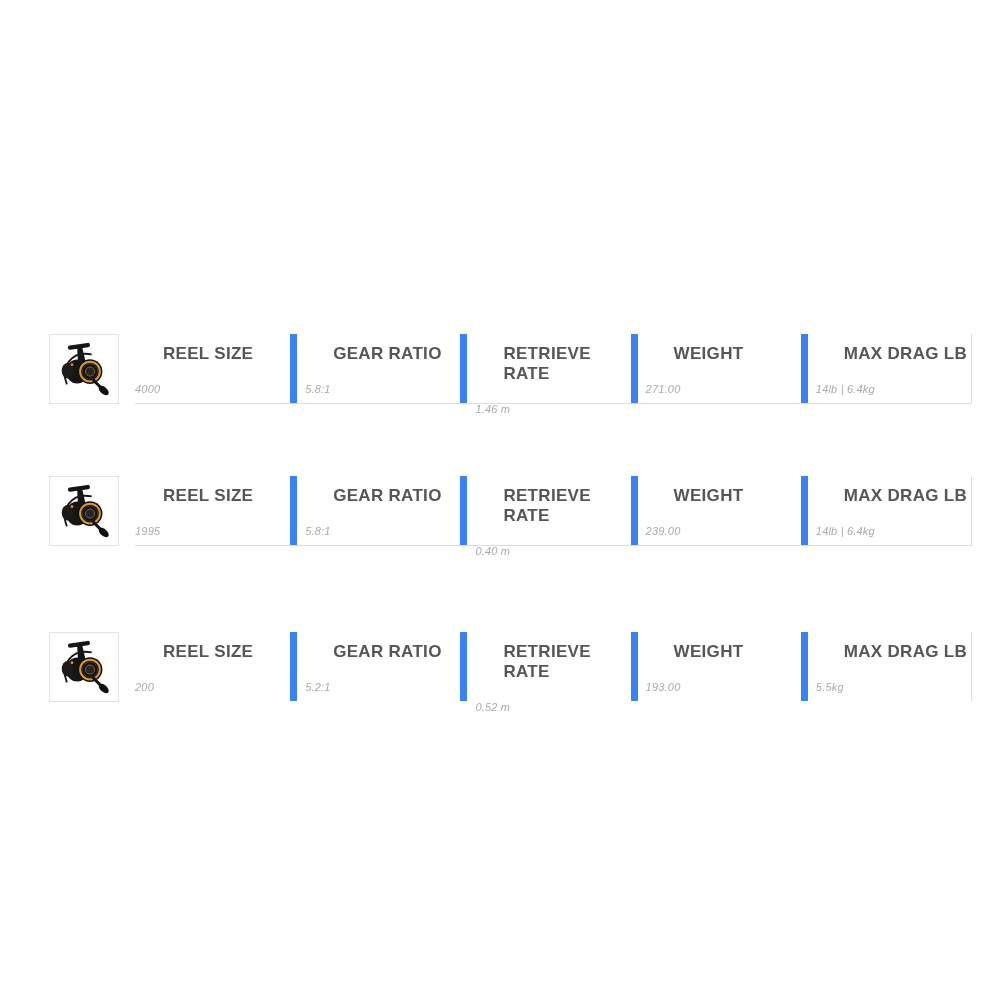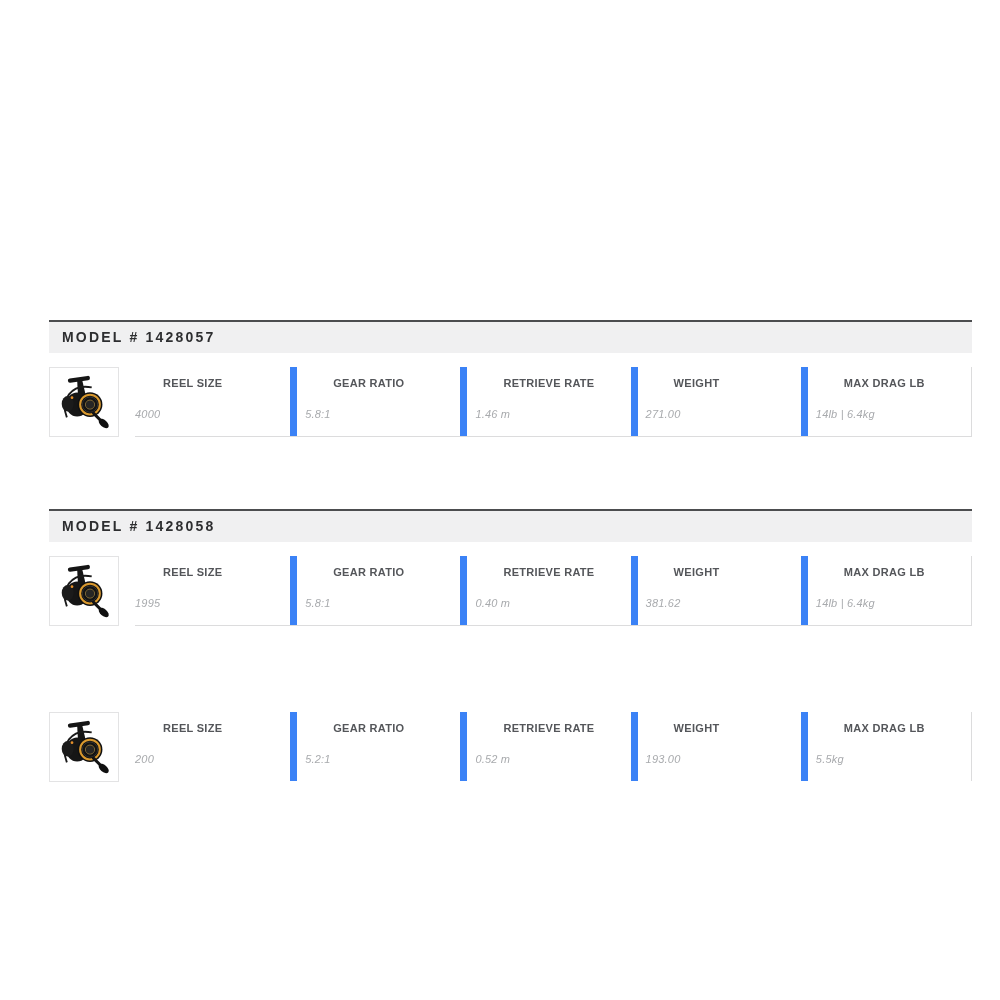--- a/index.html
+++ b/index.html
@@ -75,42 +75,41 @@
     flex: 1;
     border-left: 7px solid #3b82f6;
     padding: 10px 0 0 8px;
     box-sizing: border-box;
   }
   .spec-cell.first {
     border-left: none;
     padding-left: 0;
   }
   .spec-label {
-    font-size: 11px;
+    font-size: 17px;
     font-weight: bold;
     color: #54565a;
     letter-spacing: 0.3px;
     padding-left: 28px;
   }
   .spec-value {
     font-size: 11px;
     color: #a8aaad;
     margin-top: 19px;
     letter-spacing: 0.2px;
     font-style: italic;
   }
 </style>
 </head>
 <body>
 
 <div class="page">
   <div class="spec-content">
 
     <section class="spec-section">
-      <div class="model-header">MODEL # 1428057</div>
       <div class="spec-row">
         <div class="product-image-box">
           <svg width="60" height="60" viewBox="0 0 70 70">
             <rect x="16" y="6" width="26" height="5" rx="2.5" transform="rotate(-8 29 8)" fill="#151515"></rect>
             <path d="M27 10 L33 10 L37 27 L28 27 Z" fill="#151515"></path>
             <path d="M44 18 C 20 13, 7 33, 15 53" stroke="#1a1a1a" stroke-width="2.2" fill="none"></path>
             <ellipse cx="27" cy="38" rx="13" ry="14" fill="#161616"></ellipse>
             <ellipse cx="16" cy="37" rx="7" ry="9" fill="#1b1b1b"></ellipse>
             <circle cx="42" cy="38" r="14.5" fill="#101010"></circle>
             <circle cx="42" cy="38" r="11.5" fill="none" stroke="#d8982e" stroke-width="2.4"></circle>
@@ -142,21 +141,20 @@
           </div>
           <div class="spec-cell">
             <div class="spec-label">MAX DRAG LB</div>
             <div class="spec-value">14lb | 6.4kg</div>
           </div>
         </div>
       </div>
     </section>
 
     <section class="spec-section">
-      <div class="model-header">MODEL # 1428058</div>
       <div class="spec-row">
         <div class="product-image-box">
           <svg width="60" height="60" viewBox="0 0 70 70">
             <rect x="16" y="6" width="26" height="5" rx="2.5" transform="rotate(-8 29 8)" fill="#151515"></rect>
             <path d="M27 10 L33 10 L37 27 L28 27 Z" fill="#151515"></path>
             <path d="M44 18 C 20 13, 7 33, 15 53" stroke="#1a1a1a" stroke-width="2.2" fill="none"></path>
             <ellipse cx="27" cy="38" rx="13" ry="14" fill="#161616"></ellipse>
             <ellipse cx="16" cy="37" rx="7" ry="9" fill="#1b1b1b"></ellipse>
             <circle cx="42" cy="38" r="14.5" fill="#101010"></circle>
             <circle cx="42" cy="38" r="11.5" fill="none" stroke="#d8982e" stroke-width="2.4"></circle>
@@ -177,21 +175,21 @@
           <div class="spec-cell">
             <div class="spec-label">GEAR RATIO</div>
             <div class="spec-value">5.8:1</div>
           </div>
           <div class="spec-cell">
             <div class="spec-label">RETRIEVE RATE</div>
             <div class="spec-value">0.40 m</div>
           </div>
           <div class="spec-cell">
             <div class="spec-label">WEIGHT</div>
-            <div class="spec-value">381.62</div>
+            <div class="spec-value">239.00</div>
           </div>
           <div class="spec-cell">
             <div class="spec-label">MAX DRAG LB</div>
             <div class="spec-value">14lb | 6.4kg</div>
           </div>
         </div>
       </div>
     </section>
 
     <section class="spec-section clipped">

